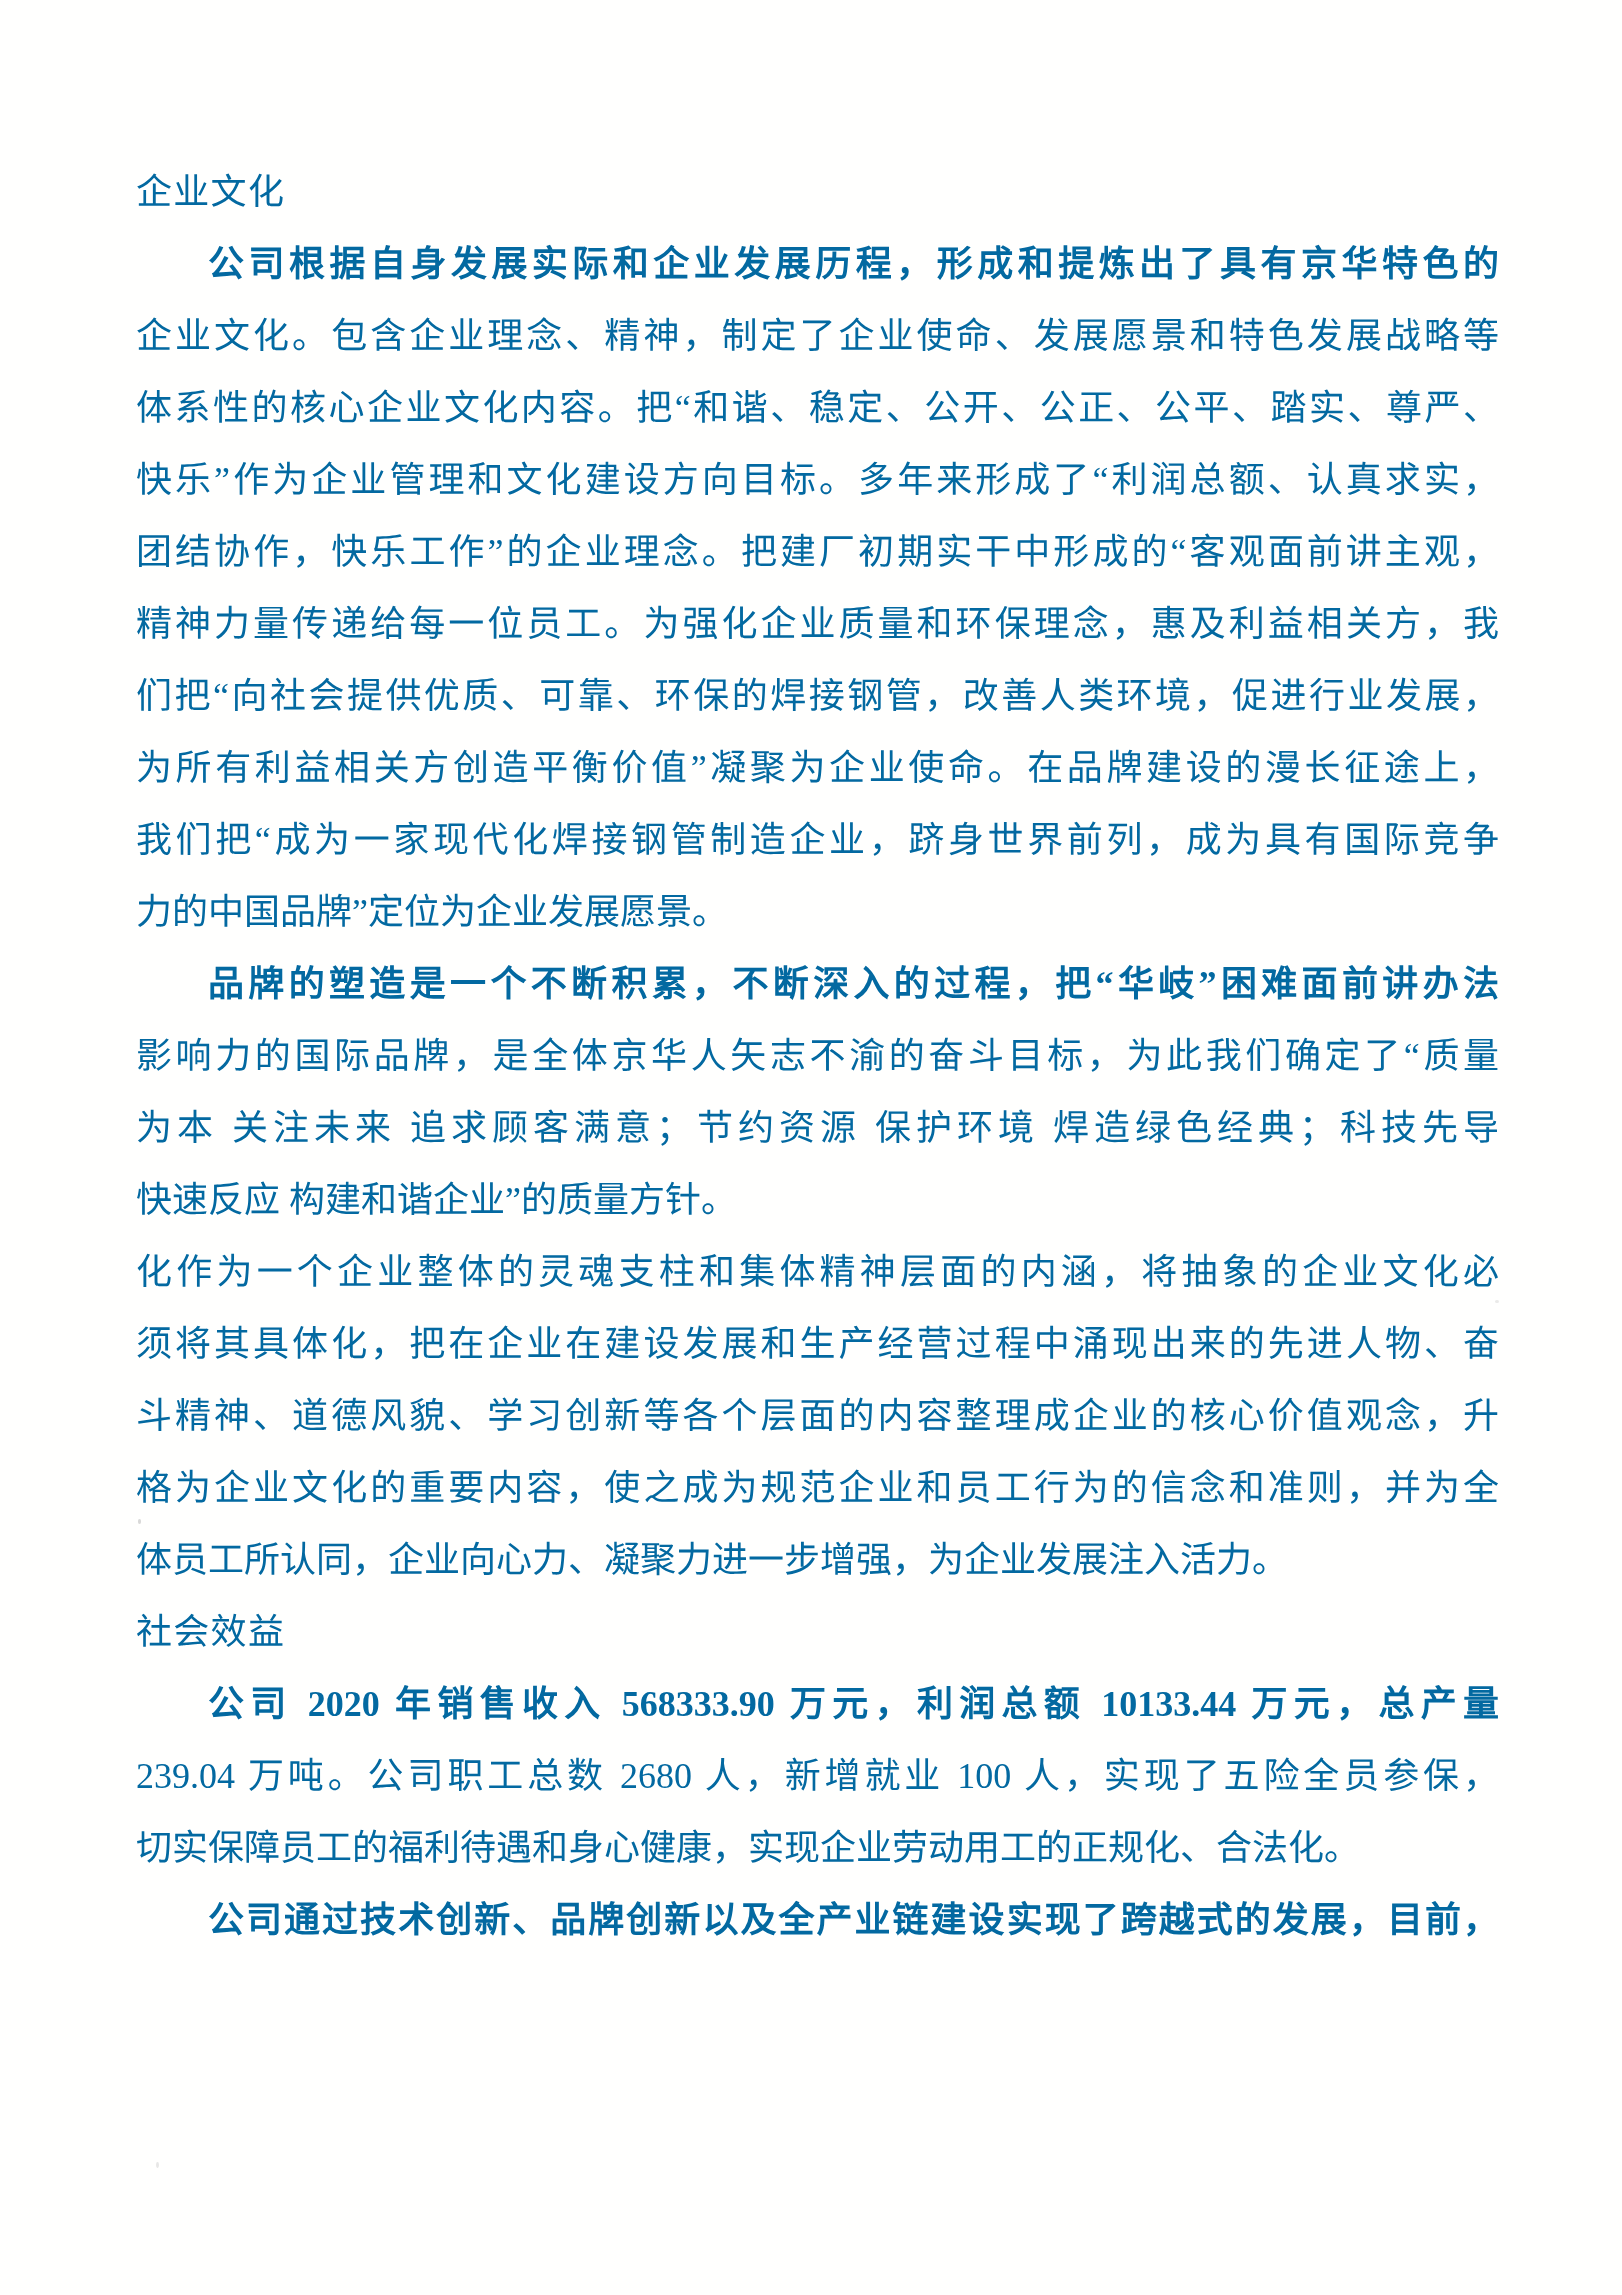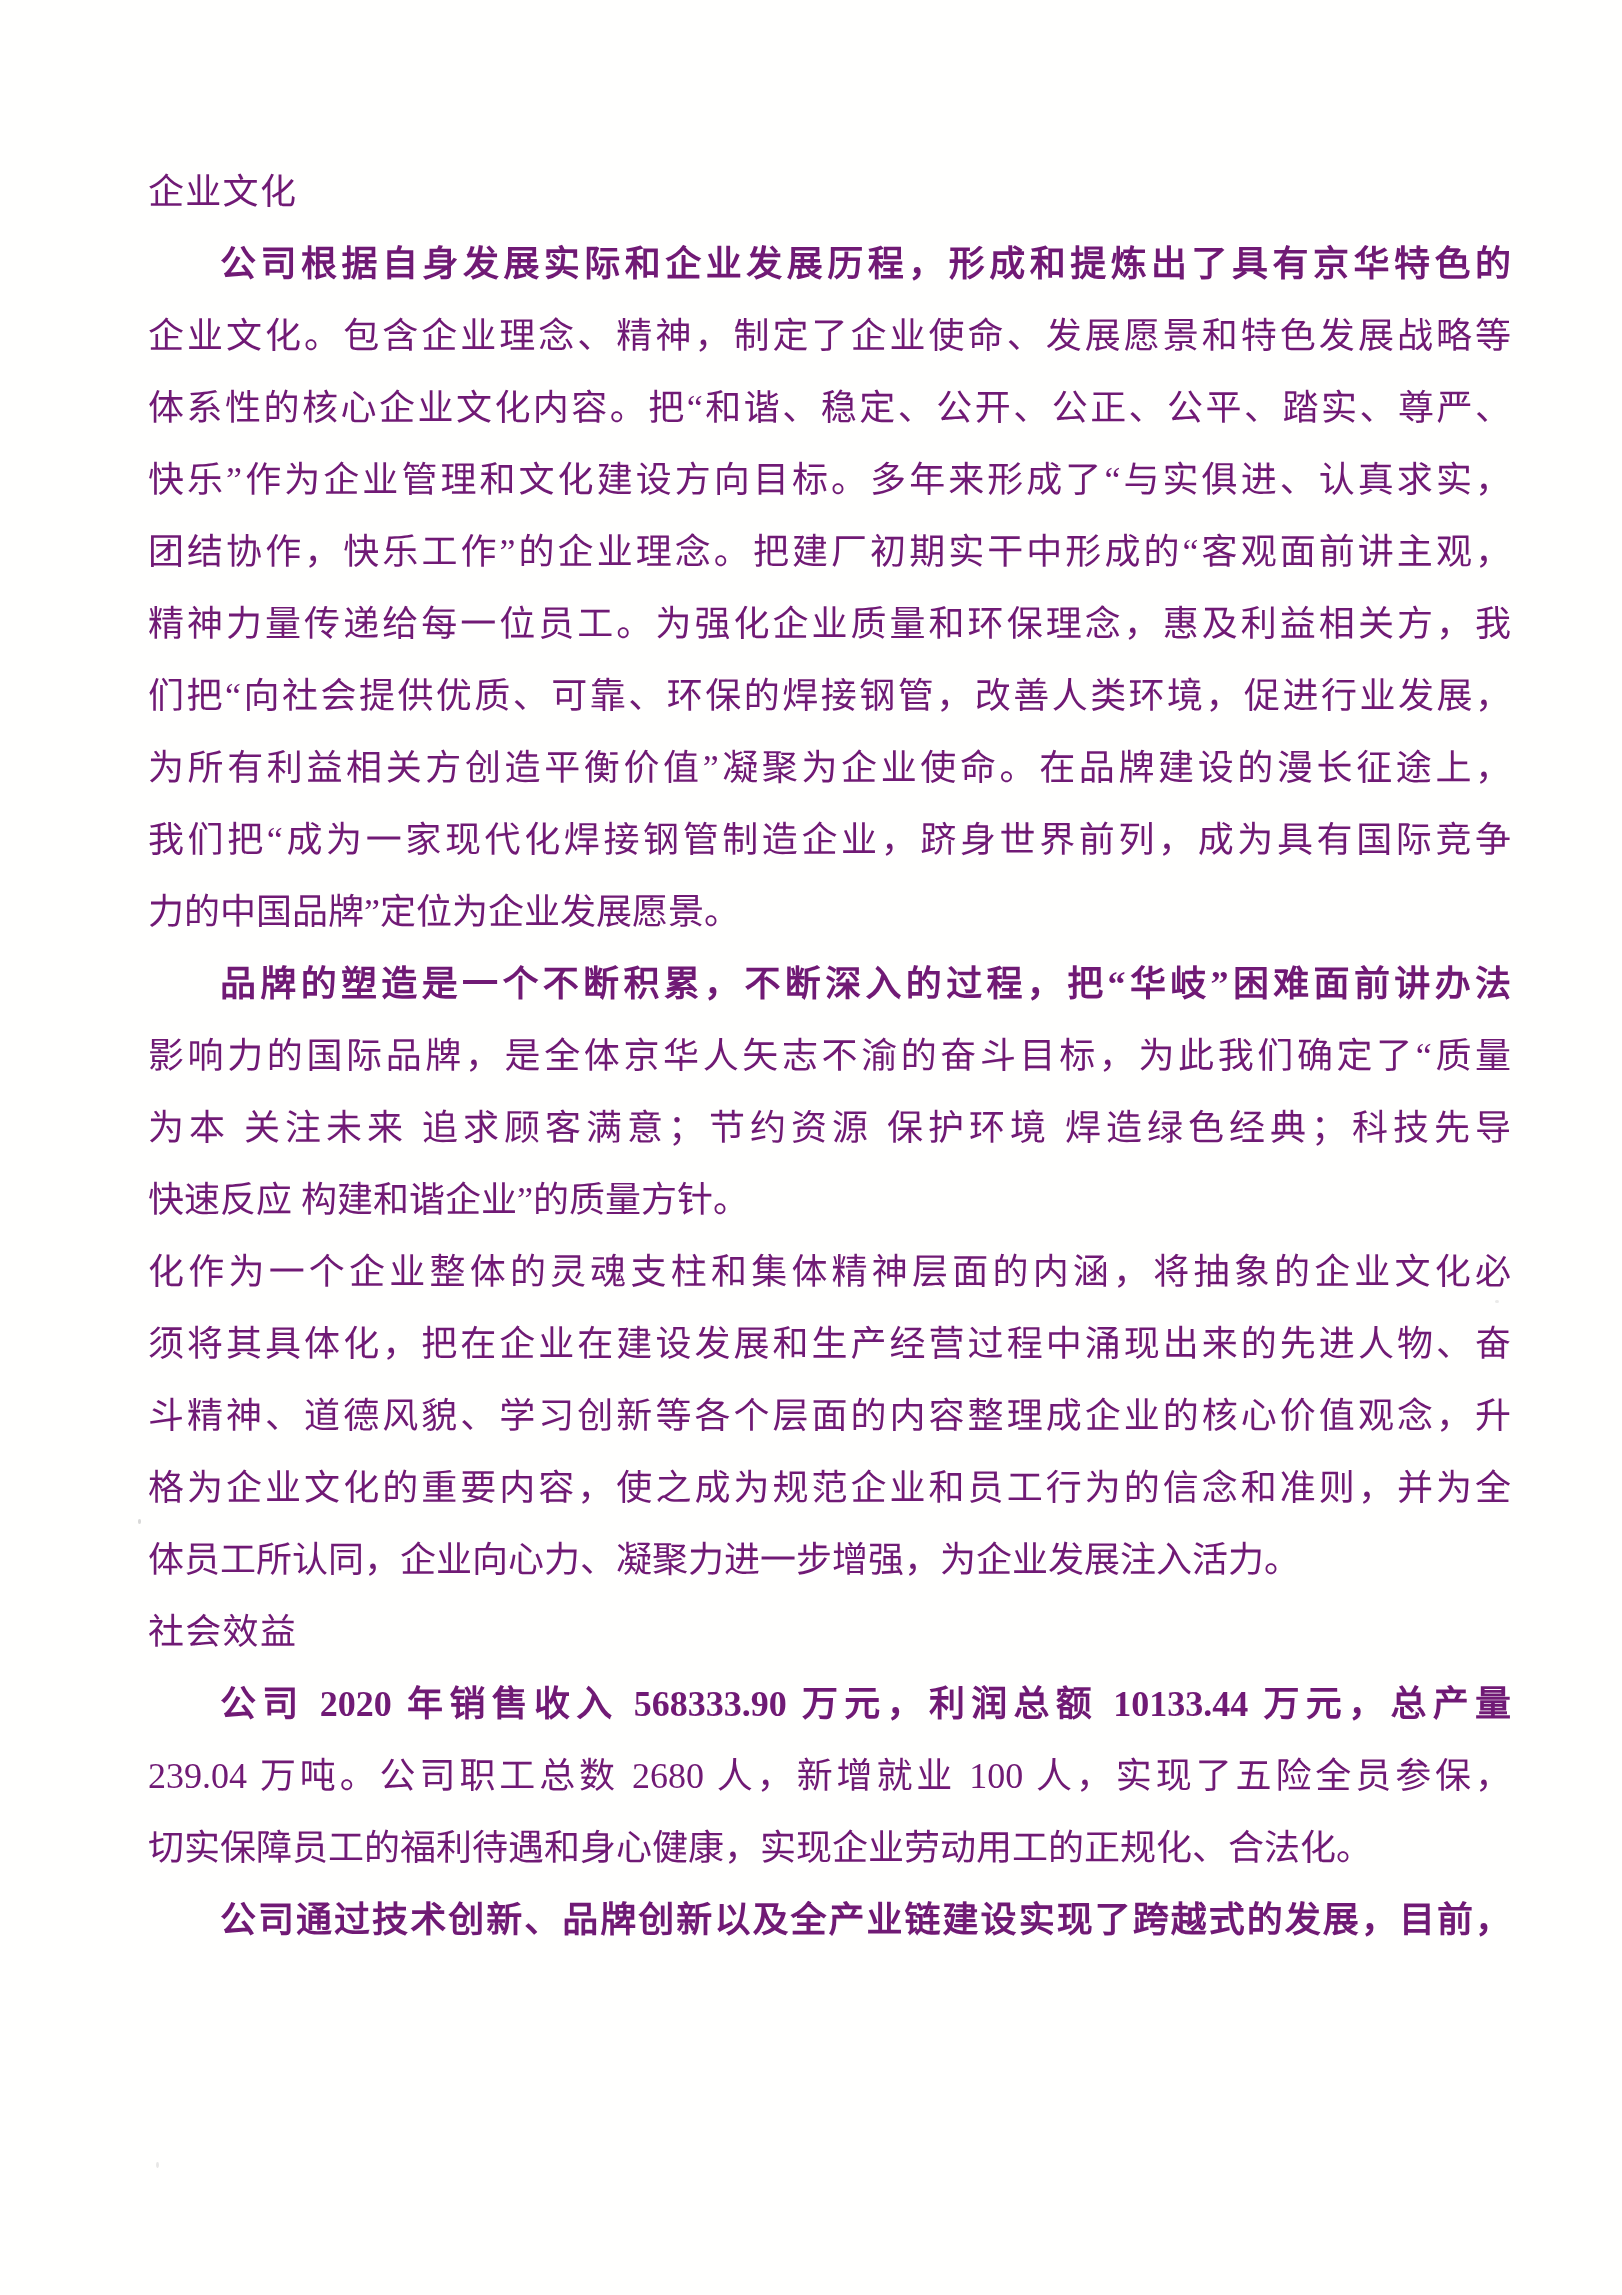--- a/index.html
+++ b/index.html
@@ -11,24 +11,24 @@
     position: relative;
     width: 1623px;
     height: 2295px;
     margin: 0 auto;
     background: #fffffe;
     overflow: hidden;
     font-family: "Liberation Serif", "DejaVu Serif", serif;
   }
   .text-block {
     position: absolute;
-    left: 148px;
+    left: 136px;
     top: 156px;
     width: 1363px;
-    color: #701a75;
+    color: #0369a1;
     font-size: 36px;
     -webkit-font-smoothing: antialiased;
   }
   .line {
     height: 72px;
     line-height: 72px;
     text-align: left;
     overflow: visible;
   }
   .line.just {
@@ -55,21 +55,21 @@
 </style>
 </head>
 <body>
 
 <div class="page">
   <div class="text-block">
       <div class="line heading">企业文化</div>
       <div class="line indent just">公司根据自身发展实际和企业发展历程，形成和提炼出了具有京华特色的</div>
       <div class="line just">企业文化。包含企业理念、精神，制定了企业使命、发展愿景和特色发展战略等</div>
       <div class="line just">体系性的核心企业文化内容。把“和谐、稳定、公开、公正、公平、踏实、尊严、</div>
-      <div class="line just">快乐”作为企业管理和文化建设方向目标。多年来形成了“与实俱进、认真求实，</div>
+      <div class="line just">快乐”作为企业管理和文化建设方向目标。多年来形成了“利润总额、认真求实，</div>
       <div class="line just">团结协作，快乐工作”的企业理念。把建厂初期实干中形成的“客观面前讲主观，</div>
       <div class="line just">精神力量传递给每一位员工。为强化企业质量和环保理念，惠及利益相关方，我</div>
       <div class="line just">们把“向社会提供优质、可靠、环保的焊接钢管，改善人类环境，促进行业发展，</div>
       <div class="line just">为所有利益相关方创造平衡价值”凝聚为企业使命。在品牌建设的漫长征途上，</div>
       <div class="line just">我们把“成为一家现代化焊接钢管制造企业，跻身世界前列，成为具有国际竞争</div>
       <div class="line">力的中国品牌”定位为企业发展愿景。</div>
       <div class="line indent just">品牌的塑造是一个不断积累，不断深入的过程，把“华岐”困难面前讲办法</div>
       <div class="line just">影响力的国际品牌，是全体京华人矢志不渝的奋斗目标，为此我们确定了“质量</div>
       <div class="line just">为本 关注未来 追求顾客满意；节约资源 保护环境 焊造绿色经典；科技先导</div>
       <div class="line">快速反应 构建和谐企业”的质量方针。</div>

